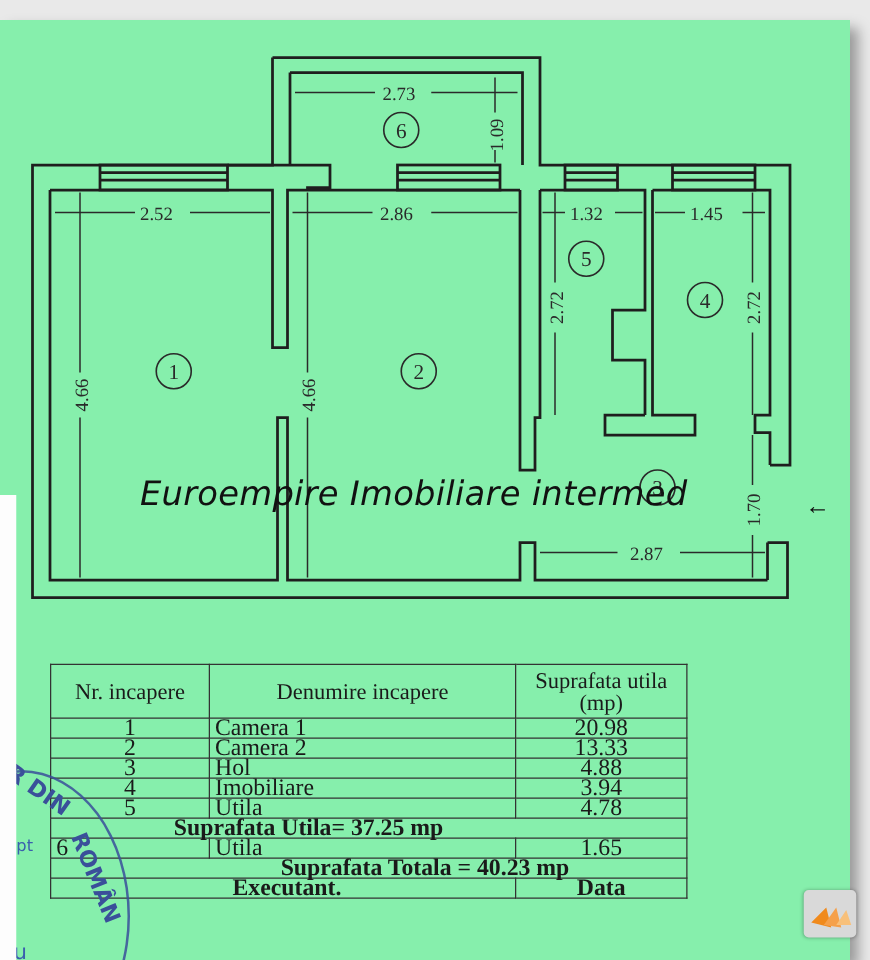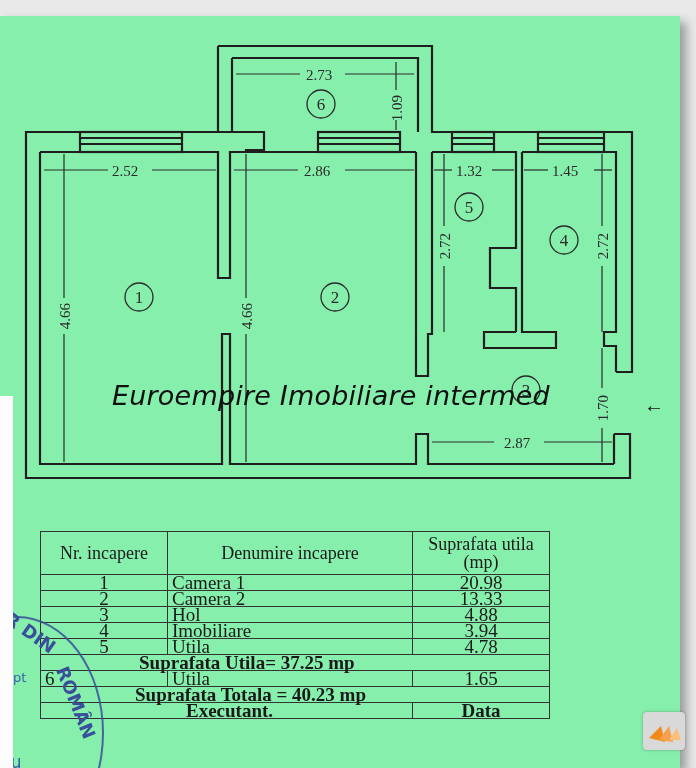--- a/index.html
+++ b/index.html
@@ -185,21 +185,21 @@
     </tr>
     <tr>
       <td colspan="3" class="bold" style="text-align:left;padding-left:98px">Suprafata Utila= 37.25 mp</td>
     </tr>
     <tr>
       <td class="c1" style="text-align:left">6</td>
       <td class="c2">Utila</td>
       <td class="c3">1.65</td>
     </tr>
     <tr>
-      <td colspan="3" class="bold" style="text-align:left;padding-left:94px">Suprafata Totala = 40.23 mp</td>
+      <td colspan="3" class="bold" style="text-align:center;padding-left:94px">Suprafata Totala = 40.23 mp</td>
     </tr>
     <tr>
       <td colspan="2" class="bold" style="text-align:left;padding-left:145px">Executant.</td>
       <td class="bold" style="text-align:center">Data</td>
     </tr>
   </tbody>
     </table>
 
   <div class="stamp"></div>
   <div class="stamp-text" style="left:2px;top:606px;transform:rotate(35deg)">R DIN</div>

